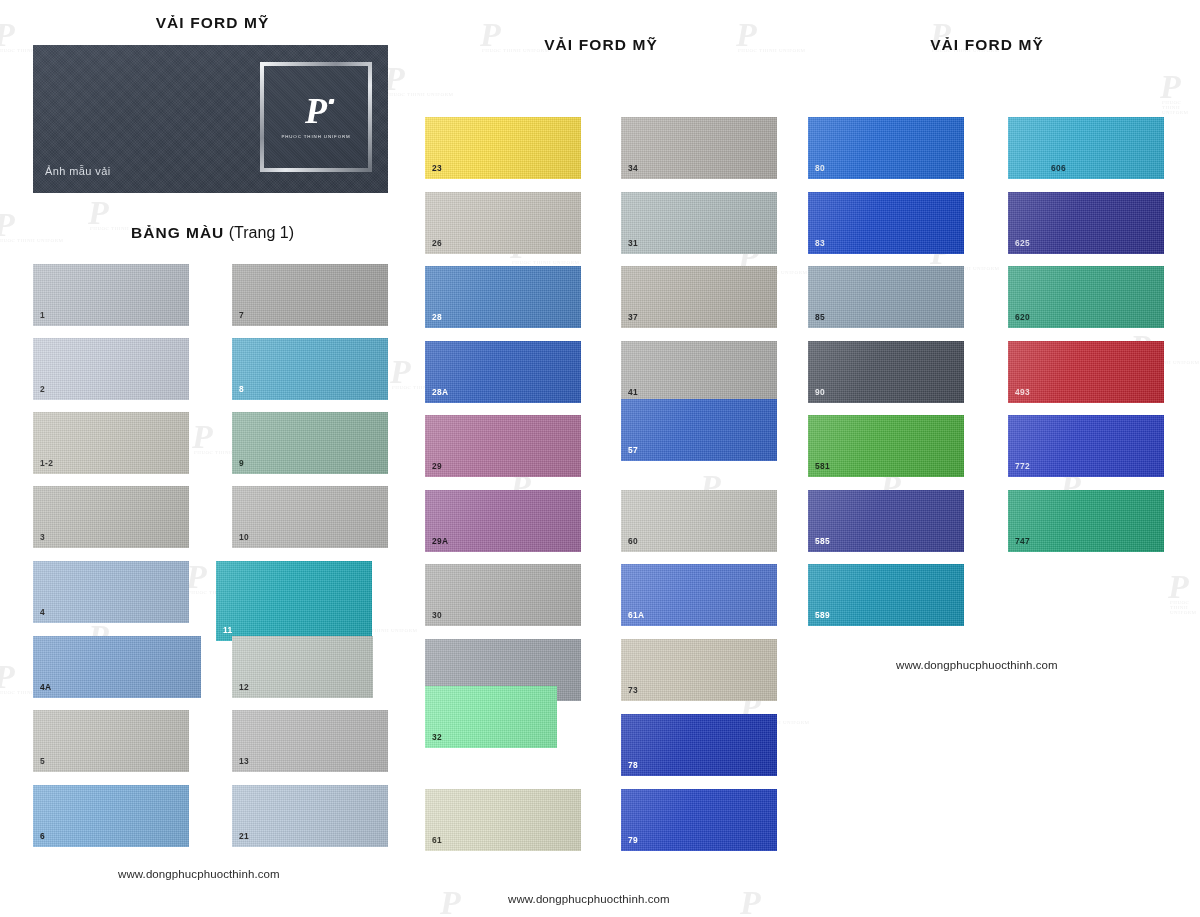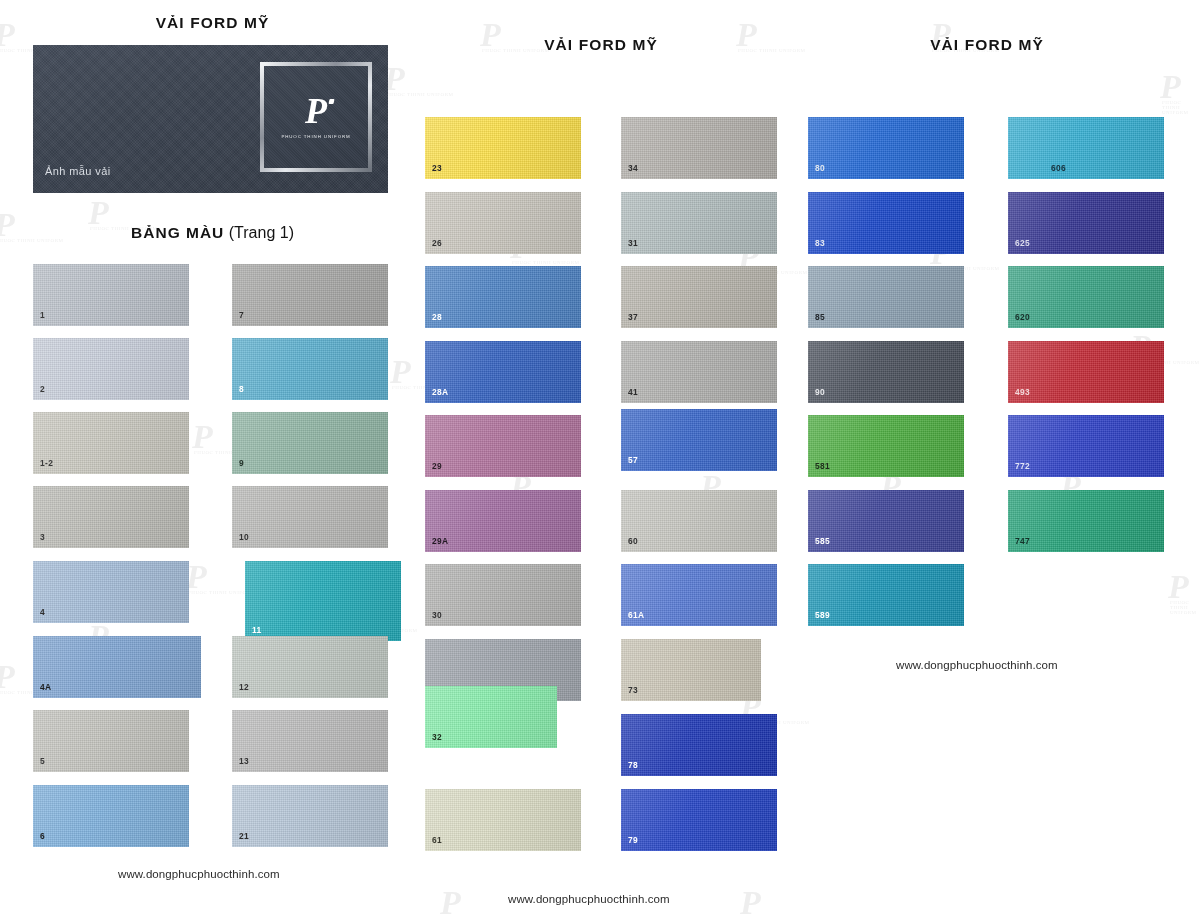--- a/index.html
+++ b/index.html
@@ -273,26 +273,26 @@
       <div class="swatch" style="left: 232px; top: 412px; width: 156px; height: 62px; background: rgb(143, 181, 164);">
         <div class="tex"></div>
         <div class="sheen"></div>
         <div class="code" style="color: rgb(35, 51, 42);">9</div>
       </div>
       <div class="swatch" style="left: 232px; top: 486px; width: 156px; height: 62px; background: rgb(184, 184, 182);">
         <div class="tex"></div>
         <div class="sheen"></div>
         <div class="code" style="color: rgb(51, 51, 51);">10</div>
       </div>
-      <div class="swatch" style="left: 245px; top: 561px; width: 156px; height: 80px; background: rgb(31, 171, 184);">
+      <div class="swatch" style="left: 216px; top: 561px; width: 156px; height: 80px; background: rgb(31, 171, 184);">
         <div class="tex"></div>
         <div class="sheen"></div>
         <div class="code" style="color: rgb(255, 255, 255);">11</div>
       </div>
-      <div class="swatch" style="left: 232px; top: 636px; width: 156px; height: 62px; background: rgb(192, 200, 194);">
+      <div class="swatch" style="left: 232px; top: 636px; width: 141px; height: 62px; background: rgb(192, 200, 194);">
         <div class="tex"></div>
         <div class="sheen"></div>
         <div class="code" style="color: rgb(51, 51, 51);">12</div>
       </div>
       <div class="swatch" style="left: 232px; top: 710px; width: 156px; height: 62px; background: rgb(188, 188, 188);">
         <div class="tex"></div>
         <div class="sheen"></div>
         <div class="code" style="color: rgb(51, 51, 51);">13</div>
       </div>
       <div class="swatch" style="left: 232px; top: 785px; width: 156px; height: 62px; background: rgb(181, 198, 216);">
@@ -363,36 +363,36 @@
       <div class="swatch" style="left: 621px; top: 266px; width: 156px; height: 62px; background: rgb(183, 180, 171);">
         <div class="tex"></div>
         <div class="sheen"></div>
         <div class="code" style="color: rgb(45, 45, 45);">37</div>
       </div>
       <div class="swatch" style="left: 621px; top: 341px; width: 156px; height: 62px; background: rgb(176, 176, 174);">
         <div class="tex"></div>
         <div class="sheen"></div>
         <div class="code" style="color: rgb(45, 45, 45);">41</div>
       </div>
-      <div class="swatch" style="left: 621px; top: 409px; width: 156px; height: 62px; background: rgb(53, 99, 201); text-align: center;">
+      <div class="swatch" style="left: 621px; top: 399px; width: 156px; height: 62px; background: rgb(53, 99, 201); text-align: center;">
         <div class="tex"></div>
         <div class="sheen"></div>
         <div class="code" style="color: rgb(255, 255, 255);">57</div>
       </div>
       <div class="swatch" style="left: 621px; top: 490px; width: 156px; height: 62px; background: rgb(198, 198, 192);">
         <div class="tex"></div>
         <div class="sheen"></div>
         <div class="code" style="color: rgb(51, 51, 51);">60</div>
       </div>
       <div class="swatch" style="left: 621px; top: 564px; width: 156px; height: 62px; background: rgb(83, 119, 212);">
         <div class="tex"></div>
         <div class="sheen"></div>
         <div class="code" style="color: rgb(255, 255, 255);">61A</div>
       </div>
-      <div class="swatch" style="left: 621px; top: 639px; width: 140px; height: 62px; background: rgb(203, 198, 182);">
+      <div class="swatch" style="left: 621px; top: 639px; width: 156px; height: 62px; background: rgb(203, 198, 182);">
         <div class="tex"></div>
         <div class="sheen"></div>
         <div class="code" style="color: rgb(51, 51, 51);">73</div>
       </div>
       <div class="swatch" style="left: 621px; top: 714px; width: 156px; height: 62px; background: rgb(26, 52, 181);">
         <div class="tex"></div>
         <div class="sheen"></div>
         <div class="code" style="color: rgb(255, 255, 255);">78</div>
       </div>
       <div class="swatch" style="left: 621px; top: 789px; width: 156px; height: 62px; background: rgb(32, 64, 196);">

